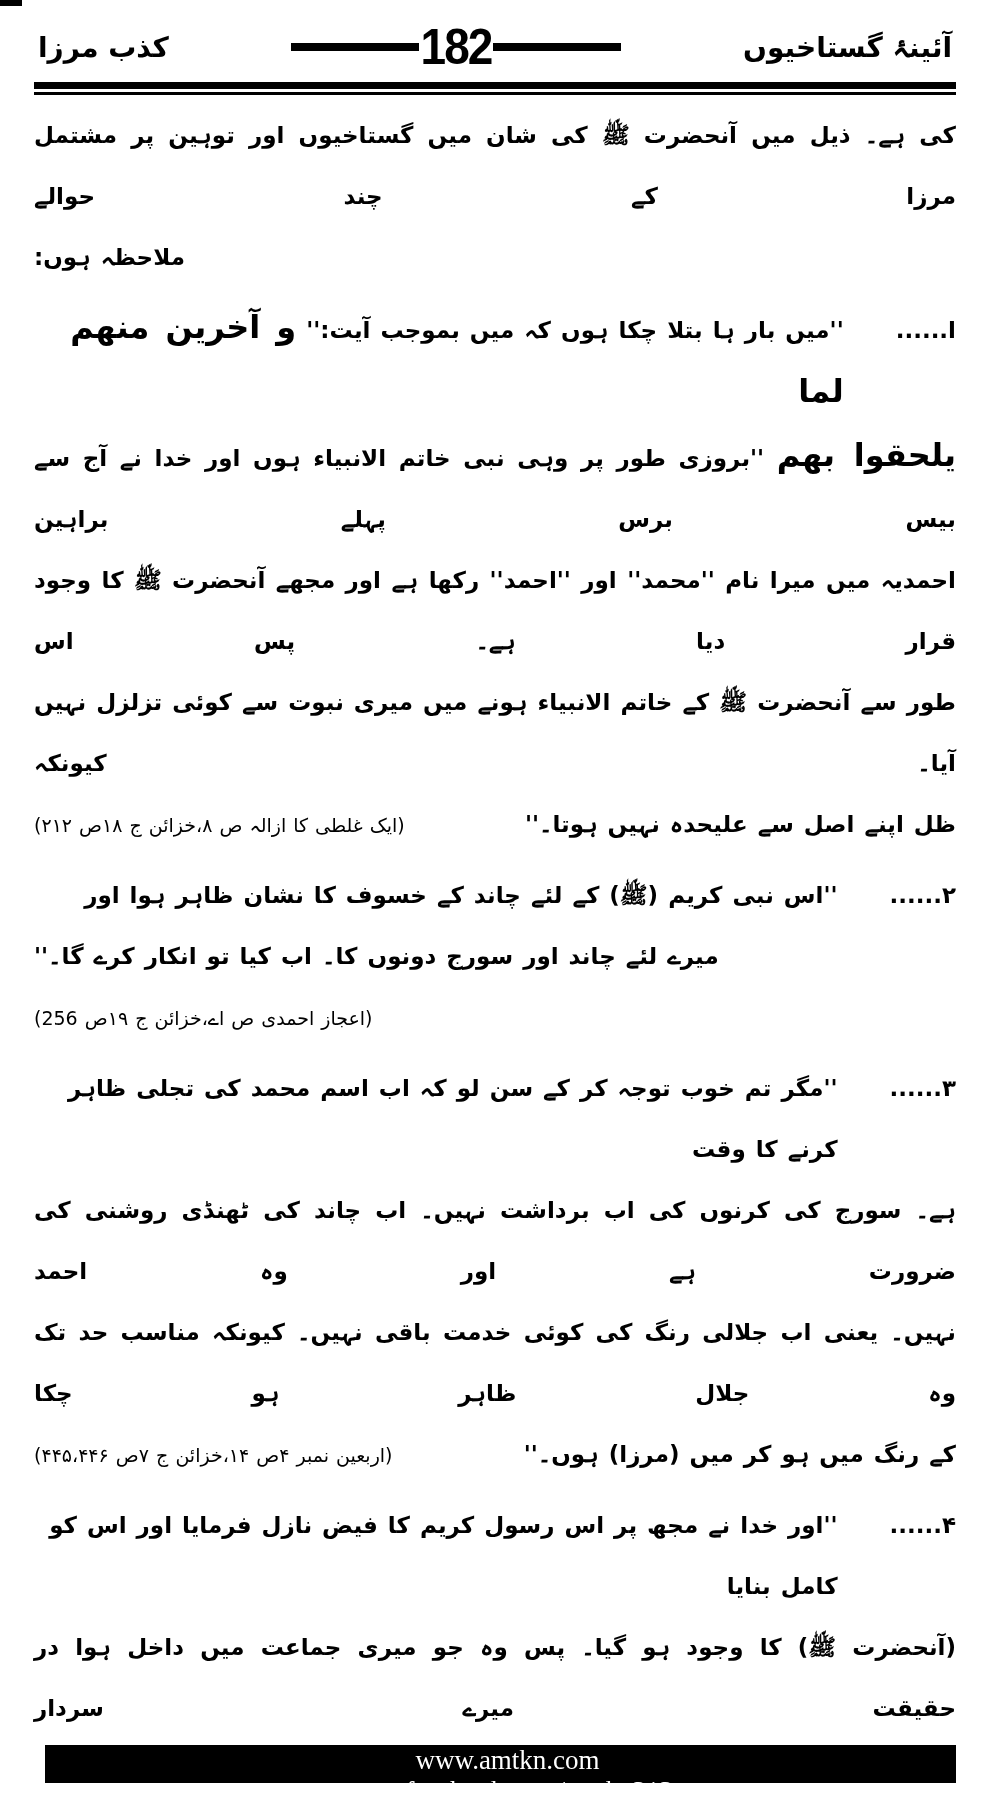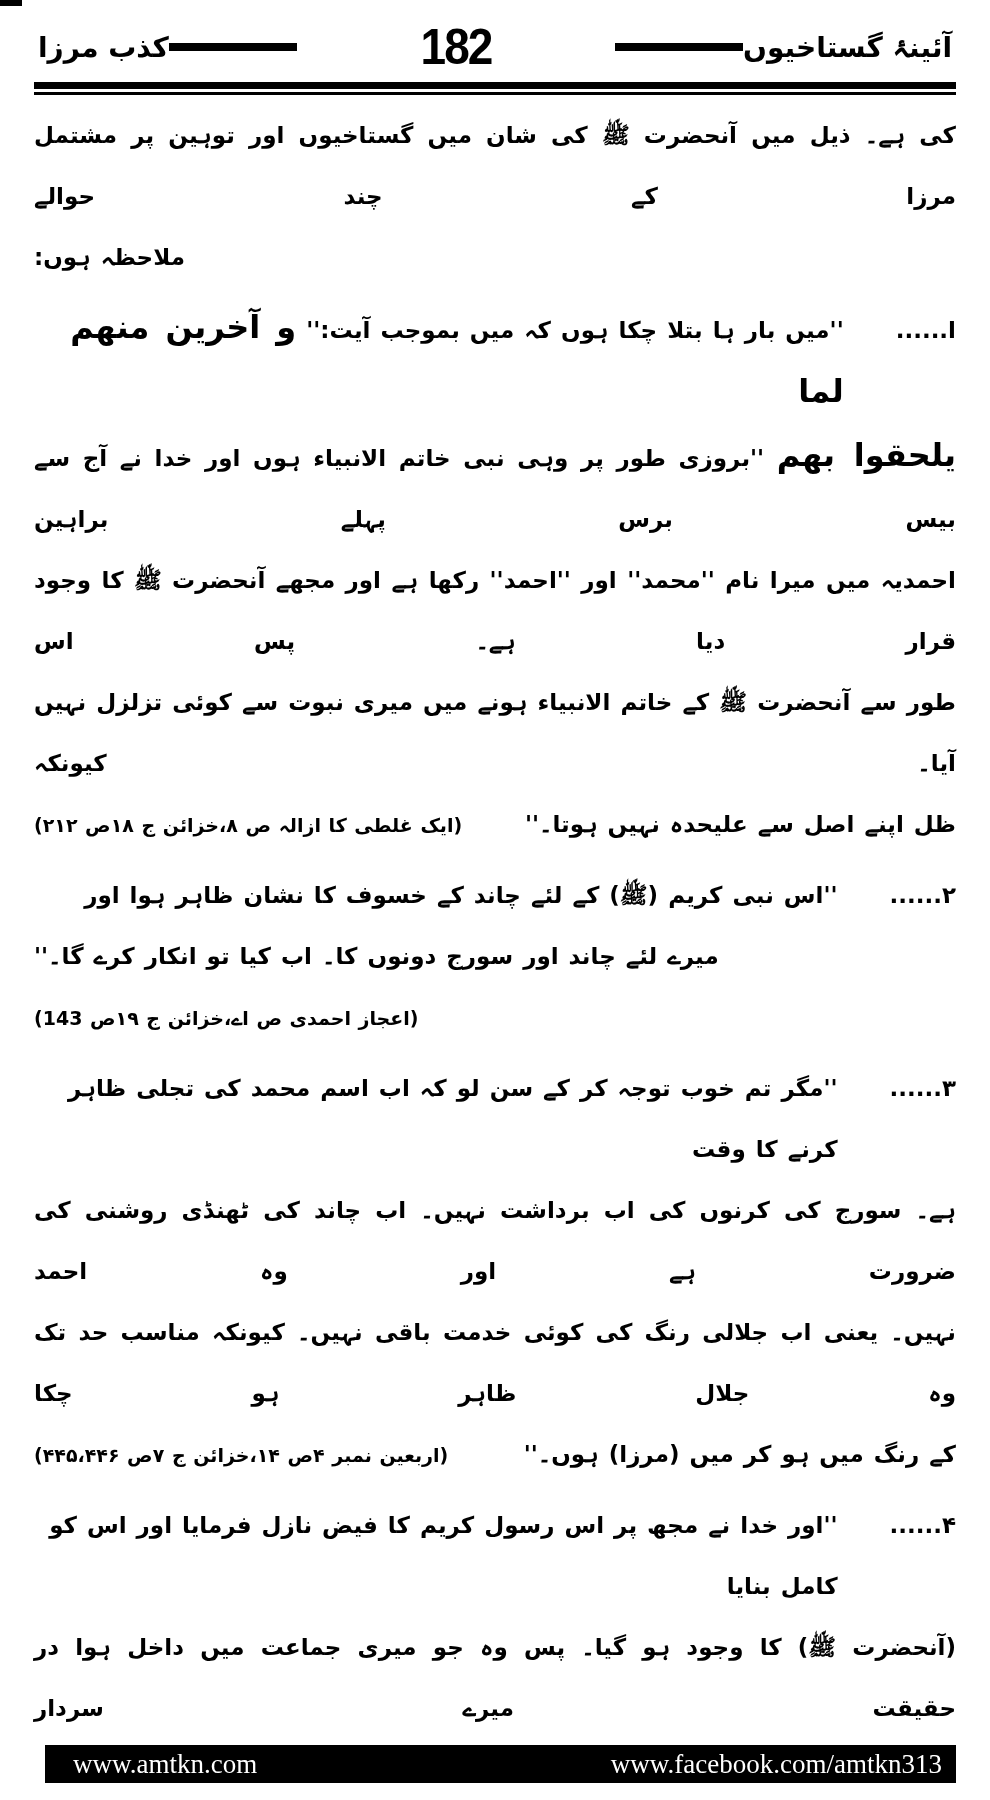--- a/index.html
+++ b/index.html
@@ -18,21 +18,21 @@
 
   
   .header {
     display:flex; align-items:center; justify-content:space-between;
     direction:ltr; padding:8px 4px 0 4px;
   }
   .book-title {
     font-weight:bold; font-size:28px; direction:rtl;
     font-family:"DejaVu Sans", sans-serif;
   }
-  .page-no-wrap { display:flex; align-items:center; flex:1; justify-content:space-between; }
+  .page-no-wrap { display:flex; align-items:center; flex:1; justify-content:center; }
   .dash { height:8px; background:#000; width:128px; }
   .page-no {
     font-family:"Liberation Sans", sans-serif;
     font-weight:bold; font-size:46px; line-height:46px;
     letter-spacing:-2px; padding:0 2px; transform:scaleY(1.08);
   }
   .rule-thick { height:7px; background:#000; margin-top:12px; }
   .rule-thin  { height:3px; background:#000; margin-top:3px; }
 
   
@@ -44,37 +44,38 @@
     word-spacing:2px;
   }
   .j { text-align:justify; text-align-last:justify; }
   .start { text-align:left; }
   .mrow { display:flex; direction:rtl; align-items:baseline; }
   .marker { flex:0 0 auto; margin-left:52px; letter-spacing:1px; }
   .mtext { flex:1 1 auto; }
   .crow { display:flex; direction:rtl; justify-content:space-between; align-items:baseline; }
   .qend { flex:0 0 auto; }
   .cite {
-    font-size:19px; font-weight:700; flex:0 0 auto;
+    font-size:19px; font-weight:400; flex:0 0 auto;
     word-spacing:1px;
   }
   .cite-left { direction:rtl; text-align:left; }
   .indent-r { }
   .arabic { font-size:32px; font-weight:800; word-spacing:5px; }
   .blk { margin-top:9px; }
 
   
   .footer-bar {
     position:absolute; left:45px; right:34px; bottom:17px; height:38px;
     background:#000000; color:#ffffff;
     display:flex; justify-content:space-between; align-items:center;
     direction:ltr;
     font-family:"Liberation Serif", serif;
     font-size:27px;
     padding:0 14px 0 28px;
+    flex-direction:column;
   }
 </style>
 </head>
 <body>
 
 <div class="corner-artifact"></div>
 
 <div class="page">
 
   <div class="header">
@@ -108,21 +109,21 @@
       </div>
     </div>
 
     <div class="blk">
       <div class="line mrow">
         <span class="marker">۲......</span>
         <span class="mtext">''اس نبی کریم (ﷺ) کے لئے چاند کے خسوف کا نشان ظاہر ہوا اور</span>
       </div>
       <div class="line start indent-r">میرے لئے چاند اور سورج دونوں کا۔ اب کیا تو انکار کرے گا۔''</div>
       <div class="line cite-left">
-        <span class="cite">(اعجاز احمدی ص اے،خزائن ج ۱۹ص 143)</span>
+        <span class="cite">(اعجاز احمدی ص اے،خزائن ج ۱۹ص 256)</span>
       </div>
     </div>
 
     <div class="blk">
       <div class="line mrow">
         <span class="marker">۳......</span>
         <span class="mtext">''مگر تم خوب توجہ کر کے سن لو کہ اب اسم محمد کی تجلی ظاہر کرنے کا وقت</span>
       </div>
       <div class="line j">ہے۔ سورج کی کرنوں کی اب برداشت نہیں۔ اب چاند کی ٹھنڈی روشنی کی ضرورت ہے اور وہ احمد</div>
       <div class="line j">نہیں۔ یعنی اب جلالی رنگ کی کوئی خدمت باقی نہیں۔ کیونکہ مناسب حد تک وہ جلال ظاہر ہو چکا</div>

